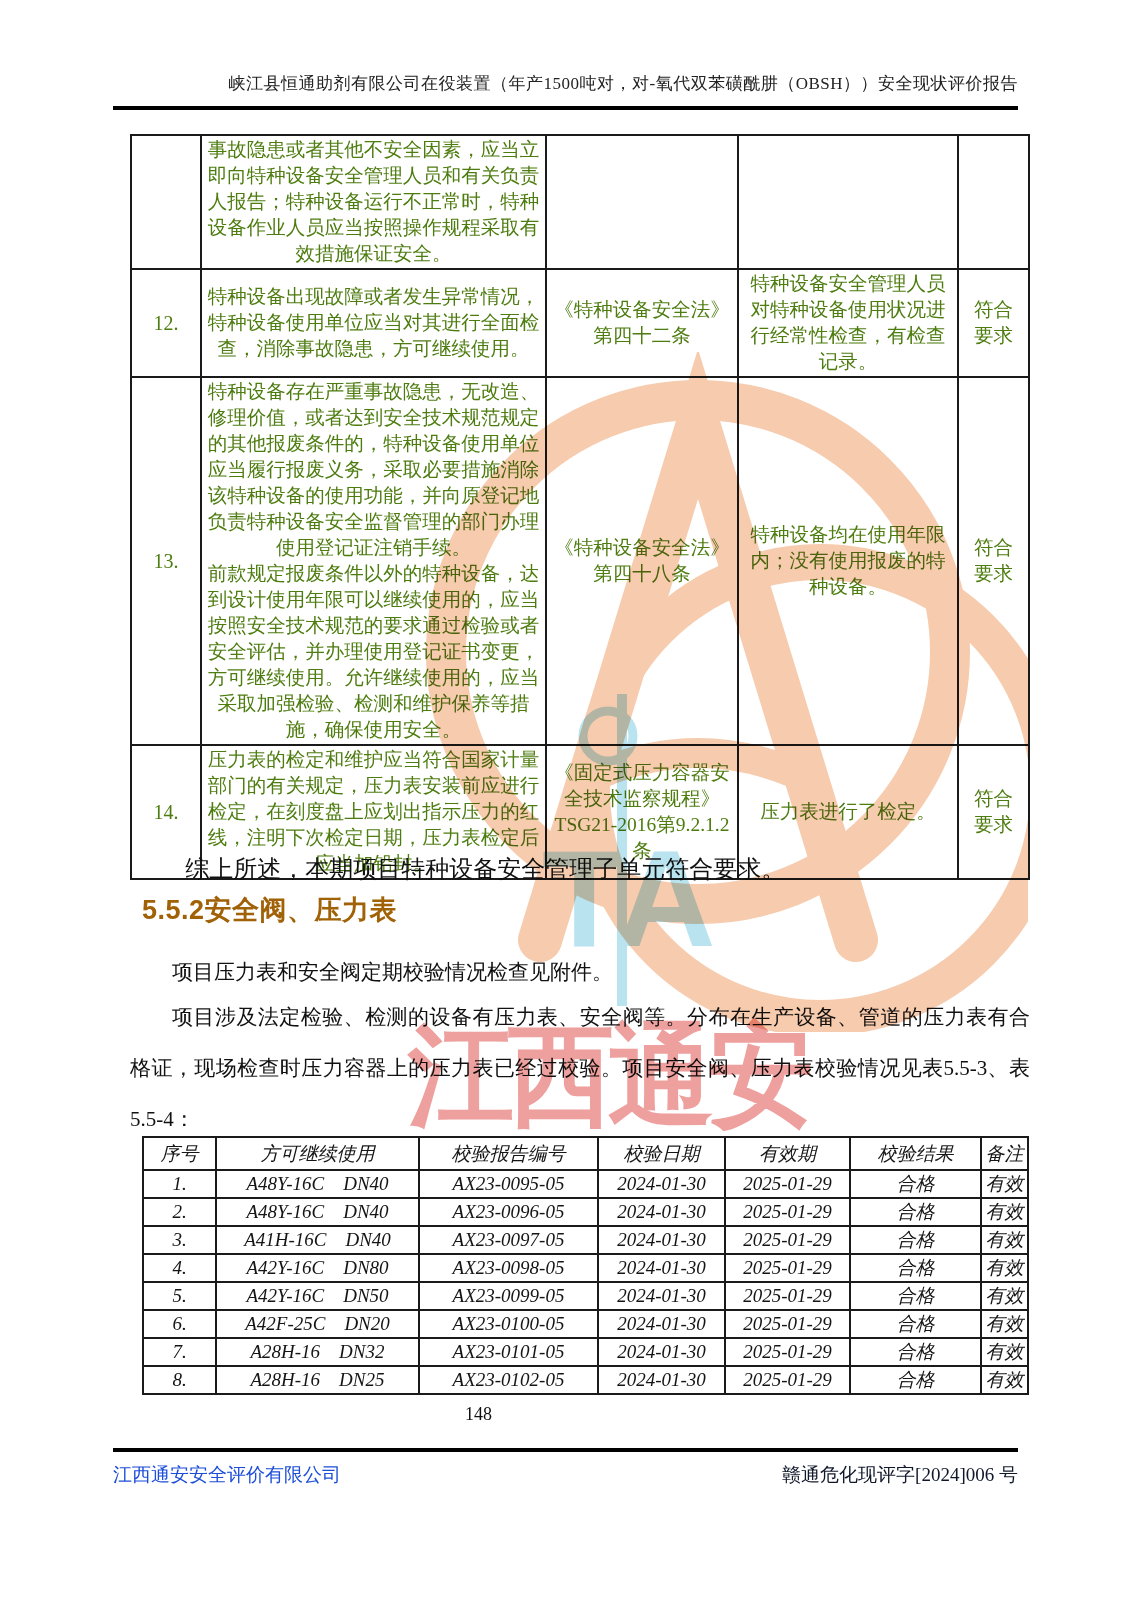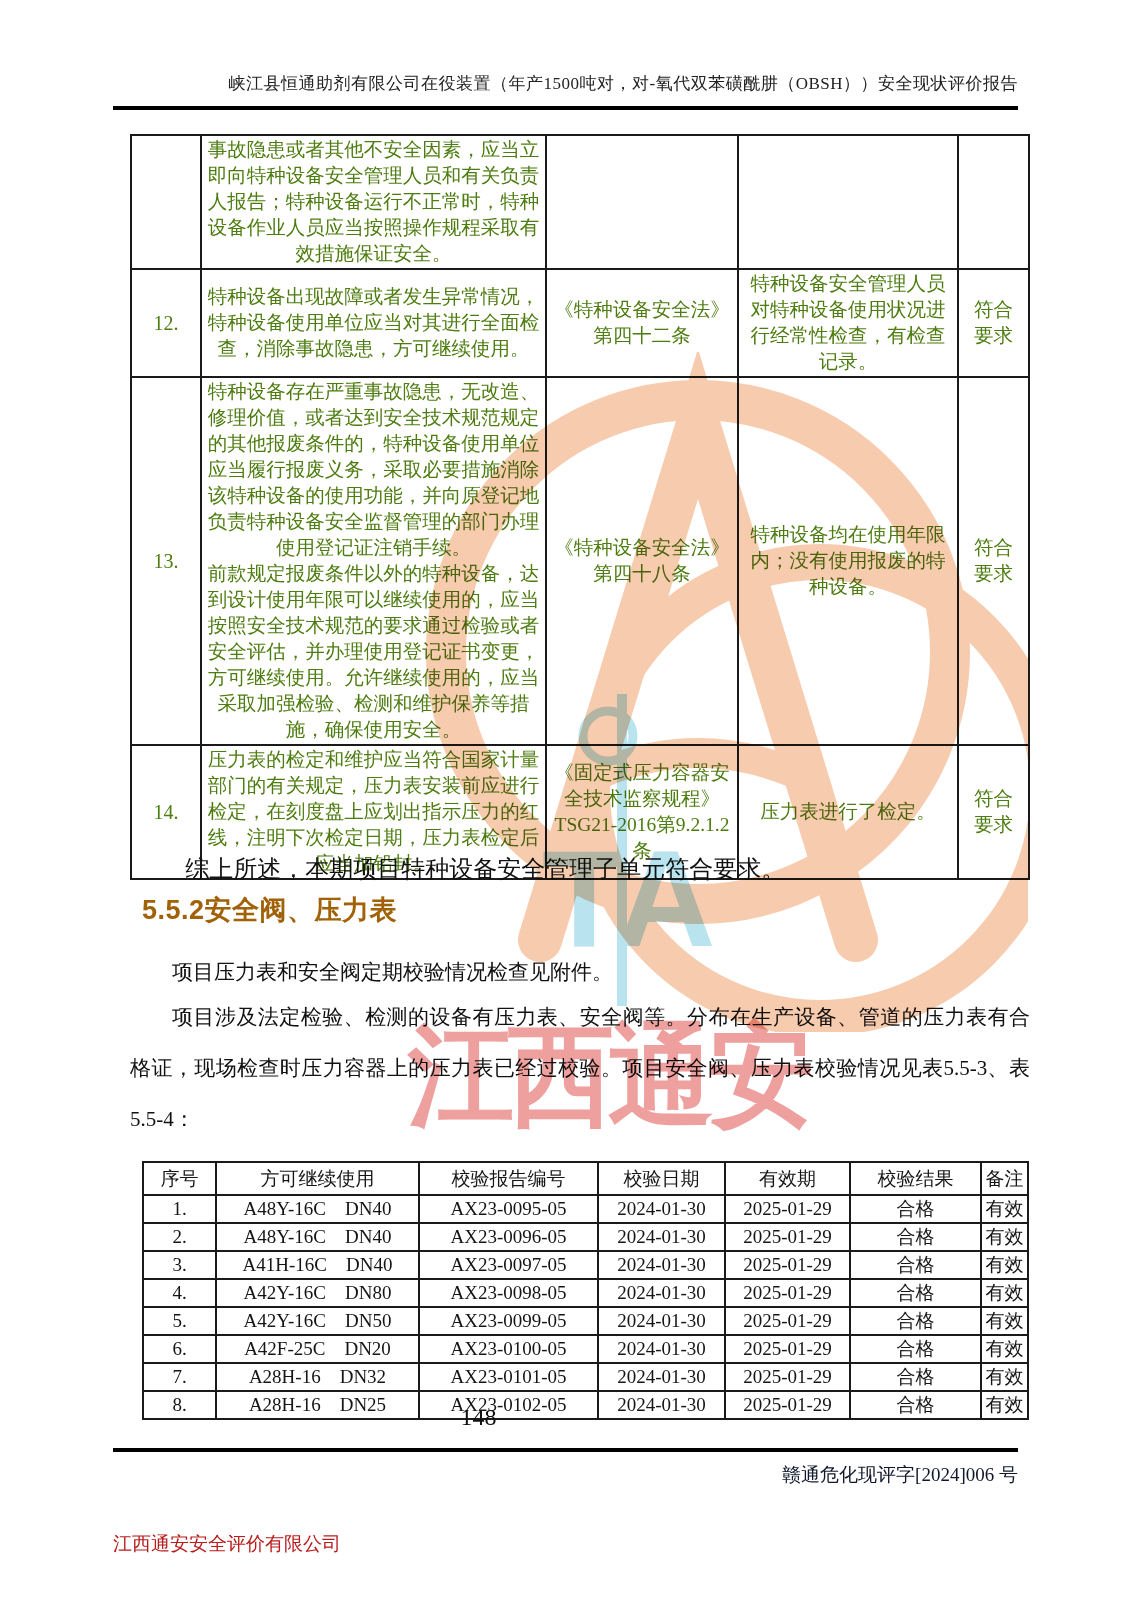--- a/index.html
+++ b/index.html
@@ -25,31 +25,31 @@
   .sec-head{position:absolute;top:892px;left:142px;font-family:"Liberation Sans",sans-serif;
             font-weight:700;font-size:27px;color:#a16207;letter-spacing:.5px;}
   .para{position:absolute;left:130px;width:900px;font-size:21px;text-indent:2em;
         text-align:justify;line-height:51px;}
   .p1{top:947px;}
   .p2{top:992px;}
 
   
   .vt-title{position:absolute;top:1118px;left:0;width:1131px;text-align:center;
             font-family:"Liberation Sans",sans-serif;font-weight:700;font-size:20px;color:#000;}
-  table.vt{position:absolute;left:142px;top:1161px;width:885px;border-collapse:collapse;
-           table-layout:fixed;}
+  table.vt{position:absolute;left:142px;top:1136px;width:885px;border-collapse:collapse;
+           table-layout:fixed;font-style:italic;}
   table.vt th,table.vt td{border:2px solid #1a1a1a;text-align:center;vertical-align:middle;
            font-size:19px;font-weight:400;padding:0 2px;color:#151515;white-space:nowrap;overflow:hidden;}
   table.vt tr{height:27px;}
   table.vt tr.vhead{height:33px;}
 
   
-  .pgnum{position:absolute;top:1404px;left:0;width:957px;text-align:center;font-size:24px;}
+  .pgnum{position:absolute;top:1404px;left:0;width:957px;text-align:center;font-size:18px;}
   .ftr-rule{position:absolute;top:1448px;left:113px;width:905px;height:4px;background:#000;}
-  .ftr-left{position:absolute;top:1531px;left:113px;font-size:19px;color:#b91c1c;}
+  .ftr-left{position:absolute;top:1462px;left:113px;font-size:19px;color:#1d4ed8;}
   .ftr-right{position:absolute;top:1462px;right:113px;font-size:19px;color:#0f172a;}
 
   
   .wm{position:absolute;inset:0;pointer-events:none;}
   .wm-logo{position:absolute;left:368px;top:352px;mix-blend-mode:multiply;opacity:.85;}
   .wm-cyan{position:absolute;left:540px;top:688px;mix-blend-mode:multiply;opacity:.9;}
   .wm-red{position:absolute;left:408px;top:1002px;font-size:106px;font-weight:700;
           letter-spacing:-6px;line-height:140px;mix-blend-mode:multiply;opacity:.52;
           font-family:"Liberation Sans",sans-serif;transform:scaleY(1.05);transform-origin:top left;}
 </style>

